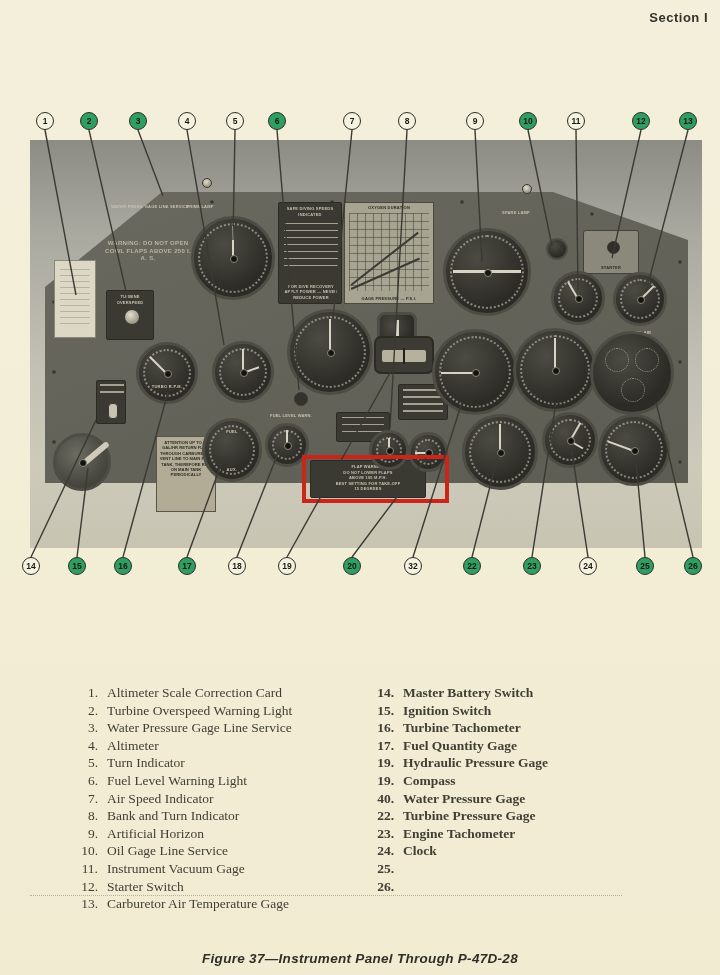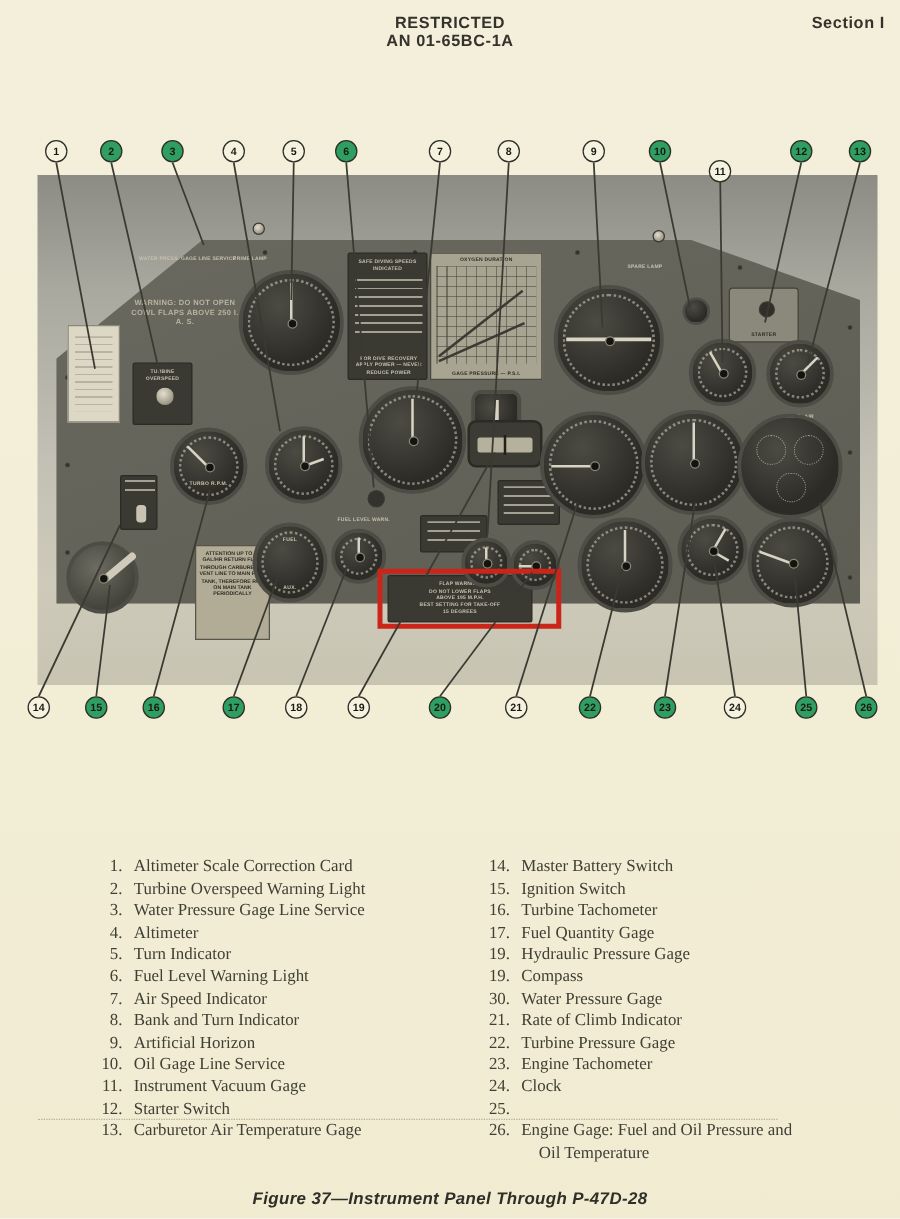--- a/index.html
+++ b/index.html
@@ -34,37 +34,33 @@
   .redbox{position:absolute;left:272px;top:315px;width:147px;height:48px;border:4px solid #cb2419;z-index:4;box-sizing:border-box;}
   .grid{position:absolute;inset:10px 4px 12px 4px;background:
     repeating-linear-gradient(90deg,rgba(70,68,58,.55) 0 1px,transparent 1px 8px),
     repeating-linear-gradient(180deg,rgba(70,68,58,.55) 0 1px,transparent 1px 8px);}
   .diag{position:absolute;height:1.5px;background:#3c3b33;transform-origin:0 50%;}
   .subdial{position:absolute;border-radius:50%;border:1.5px dotted rgba(210,205,188,.6);}
   
   .legend{position:absolute;top:684px;left:0;width:720px;color:#403f35;font-family:"Liberation Serif",serif;z-index:2;}
   .lcol{position:absolute;top:0;}
   .lcol.left{left:60px;width:300px;}
-  .lcol.right{left:370px;width:310px;}
+  .lcol.right{left:356px;width:310px;font-weight:bold;}
   .lrow{display:flex;align-items:flex-start;line-height:17.6px;font-size:13.5px;}
   .lnum{width:38px;text-align:right;flex:0 0 38px;}
   .ltext{padding-left:9px;}
   .t2{display:block;padding-left:14px;}
   .rule{position:absolute;top:895px;left:30px;width:592px;border-top:1px dotted rgba(110,104,82,.45);}
   .caption{position:absolute;top:951px;left:0;width:720px;text-align:center;font:bold italic 13.5px "Liberation Sans",sans-serif;color:#2f2e27;letter-spacing:.3px;}
 </style>
 </head>
 <body>
 
 <div class="page">
 
-  <div class="hdr-center">
-    <div>RESTRICTED</div>
-    <div>AN 01-65BC-1A</div>
-  </div>
   <div class="hdr-right">Section I</div>
 
   <svg class="leads" width="720" height="975">
     <line x1="45" y1="130" x2="76" y2="295"></line>
       <line x1="89" y1="130" x2="128" y2="300"></line>
     <line x1="138" y1="130" x2="163" y2="196"></line>
       <line x1="187" y1="130" x2="224" y2="345"></line>
     <line x1="235" y1="130" x2="233" y2="240"></line>
       <line x1="277" y1="130" x2="299" y2="390"></line>
     <line x1="352" y1="130" x2="333" y2="318"></line>
@@ -92,32 +88,32 @@
   <div class="co" style="left:36px;top:112px">1</div>
   <div class="co g" style="left:80px;top:112px">2</div>
   <div class="co g" style="left:129px;top:112px">3</div>
   <div class="co" style="left:178px;top:112px">4</div>
   <div class="co" style="left:226px;top:112px">5</div>
   <div class="co g" style="left:268px;top:112px">6</div>
   <div class="co" style="left:343px;top:112px">7</div>
   <div class="co" style="left:398px;top:112px">8</div>
   <div class="co" style="left:466px;top:112px">9</div>
   <div class="co g" style="left:519px;top:112px">10</div>
-  <div class="co" style="left:567px;top:128px">11</div>
+  <div class="co" style="left:567px;top:112px">11</div>
   <div class="co g" style="left:632px;top:112px">12</div>
   <div class="co g" style="left:679px;top:112px">13</div>
 
   <div class="co" style="left:22px;top:557px">14</div>
   <div class="co g" style="left:68px;top:557px">15</div>
   <div class="co g" style="left:114px;top:557px">16</div>
   <div class="co g" style="left:178px;top:557px">17</div>
   <div class="co" style="left:228px;top:557px">18</div>
   <div class="co" style="left:278px;top:557px">19</div>
   <div class="co g" style="left:343px;top:557px">20</div>
-  <div class="co" style="left:404px;top:557px">21</div>
+  <div class="co" style="left:404px;top:557px">32</div>
   <div class="co g" style="left:463px;top:557px">22</div>
   <div class="co g" style="left:523px;top:557px">23</div>
   <div class="co" style="left:579px;top:557px">24</div>
   <div class="co g" style="left:636px;top:557px">25</div>
   <div class="co g" style="left:684px;top:557px">26</div>
 
   <figure class="photo">
     <div class="panel"></div>
 
     <div class="screw" style="left:22px;top:160px"></div>
@@ -394,45 +390,40 @@
         </div>
       <div class="lrow">
           <span class="lnum">19.</span>
           <span class="ltext">Hydraulic Pressure Gage</span>
         </div>
       <div class="lrow">
           <span class="lnum">19.</span>
           <span class="ltext">Compass</span>
         </div>
       <div class="lrow">
-          <span class="lnum">30.</span>
+          <span class="lnum">40.</span>
           <span class="ltext">Water Pressure Gage</span>
-        </div>
-      <div class="lrow">
-          <span class="lnum">21.</span>
-          <span class="ltext">Rate of Climb Indicator</span>
         </div>
       <div class="lrow">
           <span class="lnum">22.</span>
           <span class="ltext">Turbine Pressure Gage</span>
         </div>
       <div class="lrow">
           <span class="lnum">23.</span>
           <span class="ltext">Engine Tachometer</span>
         </div>
       <div class="lrow">
           <span class="lnum">24.</span>
           <span class="ltext">Clock</span>
         </div>
       <div class="lrow">
           <span class="lnum">25.</span>
         </div>
       <div class="lrow">
           <span class="lnum">26.</span>
-          <span class="ltext"><span>Engine Gage: Fuel and Oil Pressure and</span><span class="t2">Oil Temperature</span></span>
         </div>
     </div>
   </div>
 
   <div class="rule"></div>
   <div class="caption">Figure 37—Instrument Panel Through P-47D-28</div>
 
 </div>
 
 </body></html>

